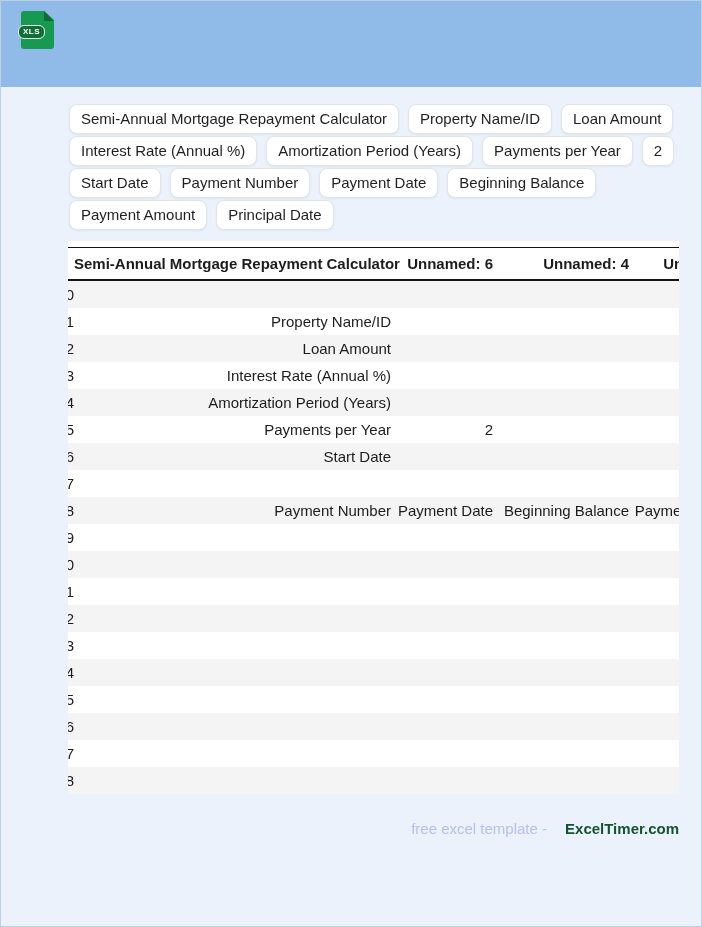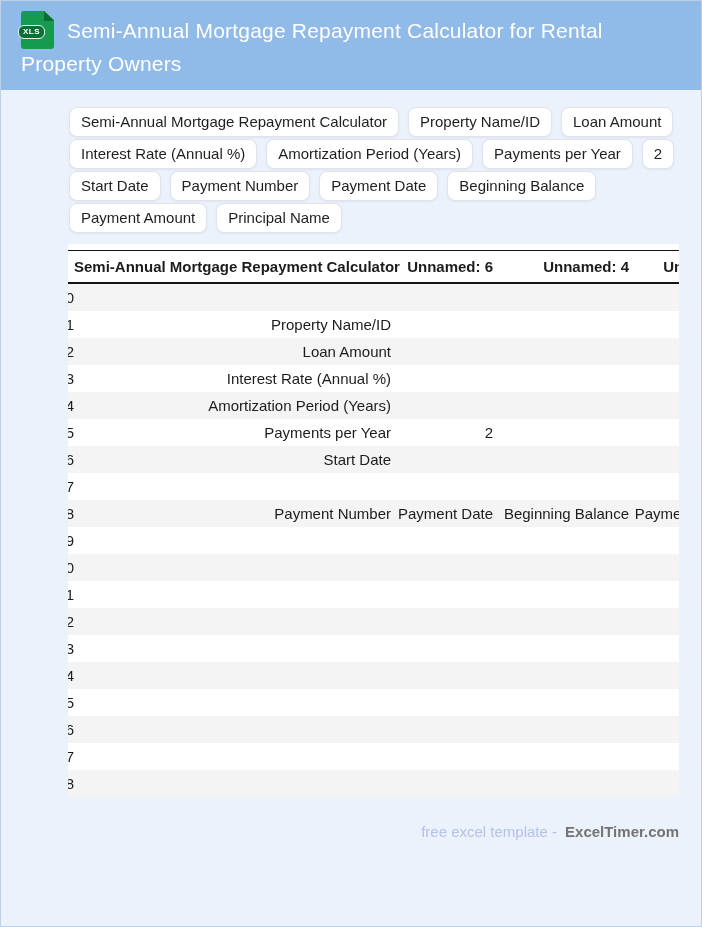--- a/index.html
+++ b/index.html
@@ -114,47 +114,47 @@
 
   
   .site-footer {
     margin-top:26px;
     padding-right:22px;
     text-align:right;
     font-size:15px;
     color:#b6c0e8;
   }
   .site-footer .brand {
-    color:#737373;
+    color:#14532d;
     font-weight:bold;
     text-decoration:none;
-    margin-left:8px;
+    margin-left:18px;
   }
 </style>
 </head>
 <body>
 
 <header class="app-header">
-  <h1><span class="xls-icon"><span class="sheet"></span><span class="fold"></span><span class="badge">XLS</span></span><span>Semi-Annual Mortgage Repayment Calculator for Rental Property Owners</span></h1>
+  <h1><span class="xls-icon"><span class="sheet"></span><span class="fold"></span><span class="badge">XLS</span></span></h1>
 </header>
 
 <div class="chips" id="chips">
     <span class="chip">Semi-Annual Mortgage Repayment Calculator</span>
     <span class="chip">Property Name/ID</span>
     <span class="chip">Loan Amount</span>
     <span class="chip">Interest Rate (Annual %)</span>
     <span class="chip">Amortization Period (Years)</span>
     <span class="chip">Payments per Year</span>
     <span class="chip">2</span>
     <span class="chip">Start Date</span>
     <span class="chip">Payment Number</span>
     <span class="chip">Payment Date</span>
     <span class="chip">Beginning Balance</span>
     <span class="chip">Payment Amount</span>
-    <span class="chip">Principal Name</span>
+    <span class="chip">Principal Date</span>
   </div>
 
 <div class="table-clip">
   <table class="sheet-preview">
     <colgroup>
       <col class="c-idx">
         <col class="c-1">
         <col class="c-2">
         <col class="c-3">
         <col class="c-4">

